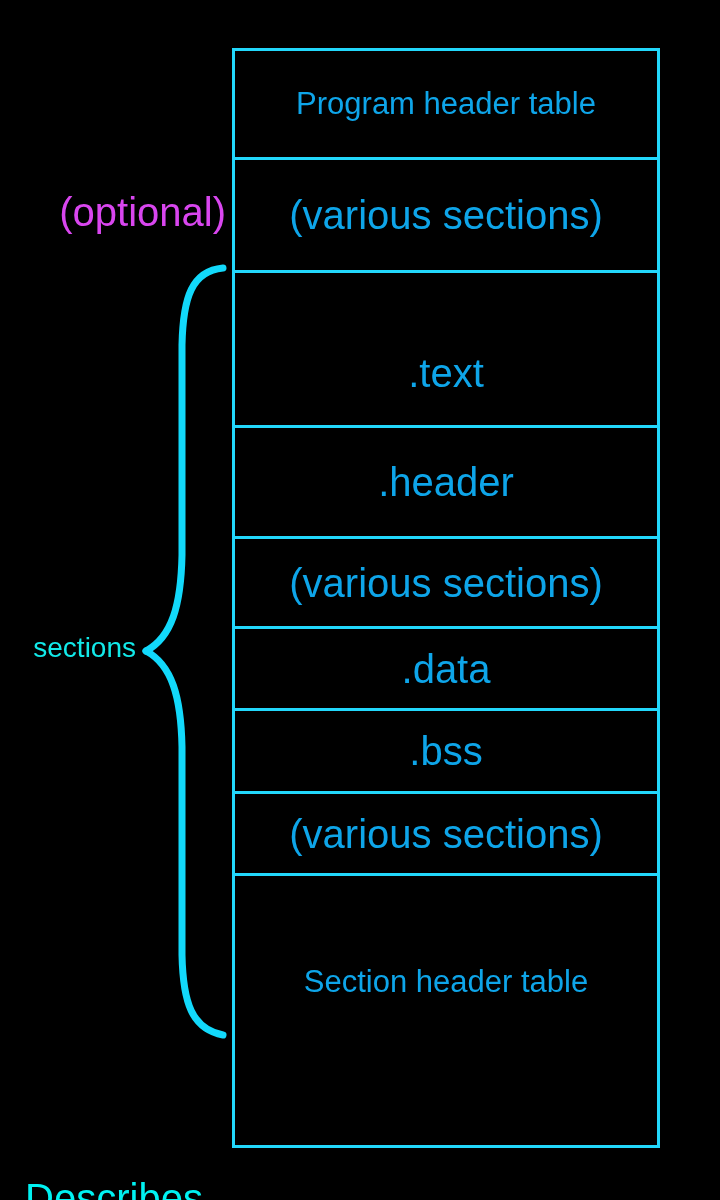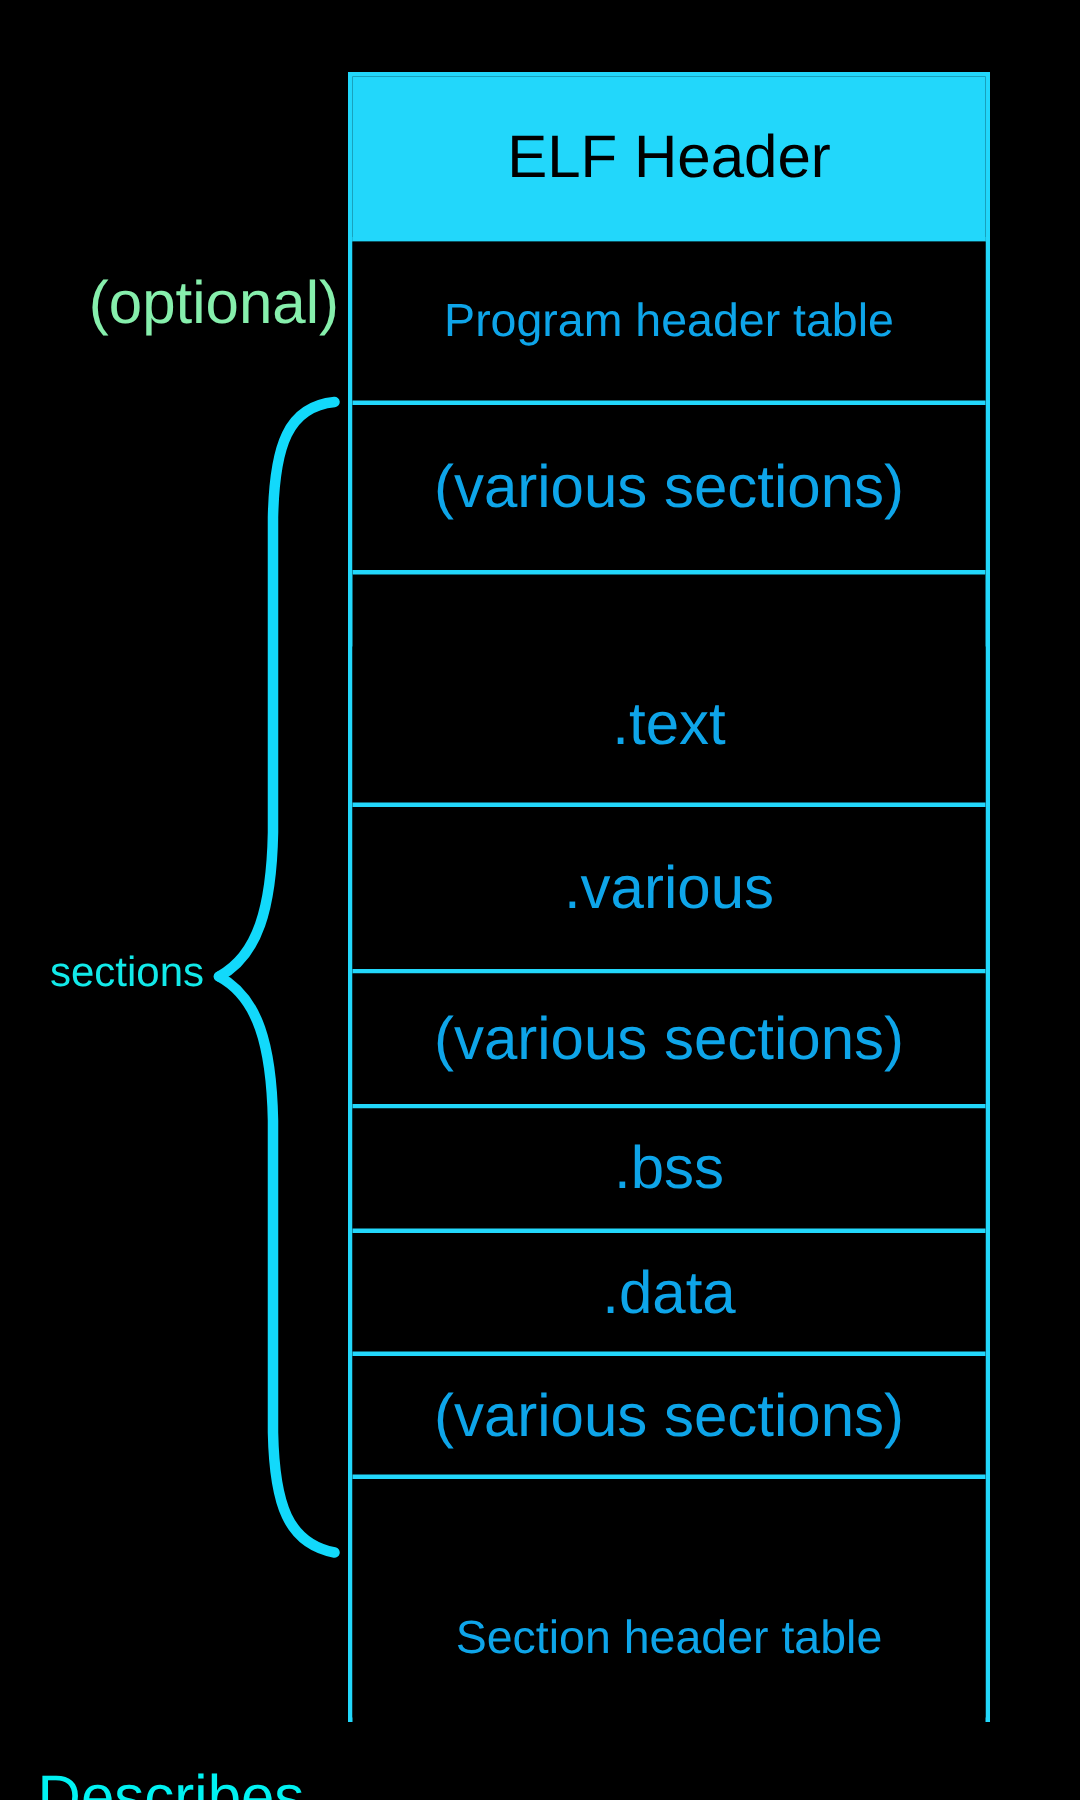--- a/index.html
+++ b/index.html
@@ -67,25 +67,25 @@
 
   
   .annot {
     position: absolute;
     color: #00F2F2;
     white-space: pre;
   }
 
   #optional-label {
     left: 8px;
-    top: 180px;
+    top: 190px;
     width: 218px;
     text-align: right;
     font-size: 40px;
-    color: #86efac;
+    color: #d946ef;
   }
 
   #sections-label {
     left: 0px;
     top: 632px;
     width: 136px;
     text-align: right;
     font-size: 28px;
     color: #12E9E9;
   }
@@ -131,25 +131,24 @@
   </svg>
 
   <div class="annot" id="sections-label">sections</div>
 
   <div class="annot" id="describes-label">
     <span class="dl-line">Describes</span>
     
   </div>
 
   <div class="elf-table" id="elf-table">
-    <div class="elf-row filled fs-big" style="flex: 0 0 110px;">ELF Header</div>
     <div class="elf-row fs-small" style="flex: 0 0 109px;">Program header table</div>
     <div class="elf-row fs-big" style="flex: 0 0 113px;">(various sections)</div>
     <div class="elf-row fs-big" style="flex: 0 0 107px; margin-top: 48px;">.text</div>
-    <div class="elf-row fs-big" style="flex: 0 0 111px;">.various</div>
+    <div class="elf-row fs-big" style="flex: 0 0 111px;">.header</div>
     <div class="elf-row fs-big" style="flex: 0 0 90px;">(various sections)</div>
+    <div class="elf-row fs-big" style="flex: 0 0 82px;">.data</div>
     <div class="elf-row fs-big" style="flex: 0 0 83px;">.bss</div>
-    <div class="elf-row fs-big" style="flex: 0 0 82px;">.data</div>
     <div class="elf-row fs-big" style="flex: 0 0 82px;">(various sections)</div>
     <div class="elf-row fs-small" style="flex: 0 0 213px;">Section header table</div>
   </div>
 
 </div>
 
 </body></html>

